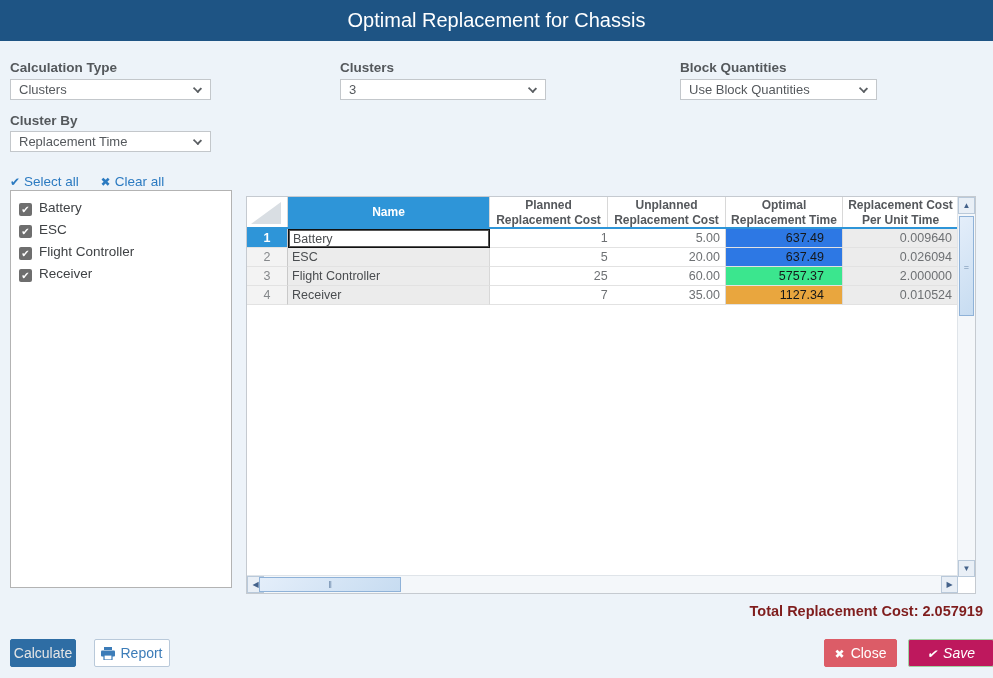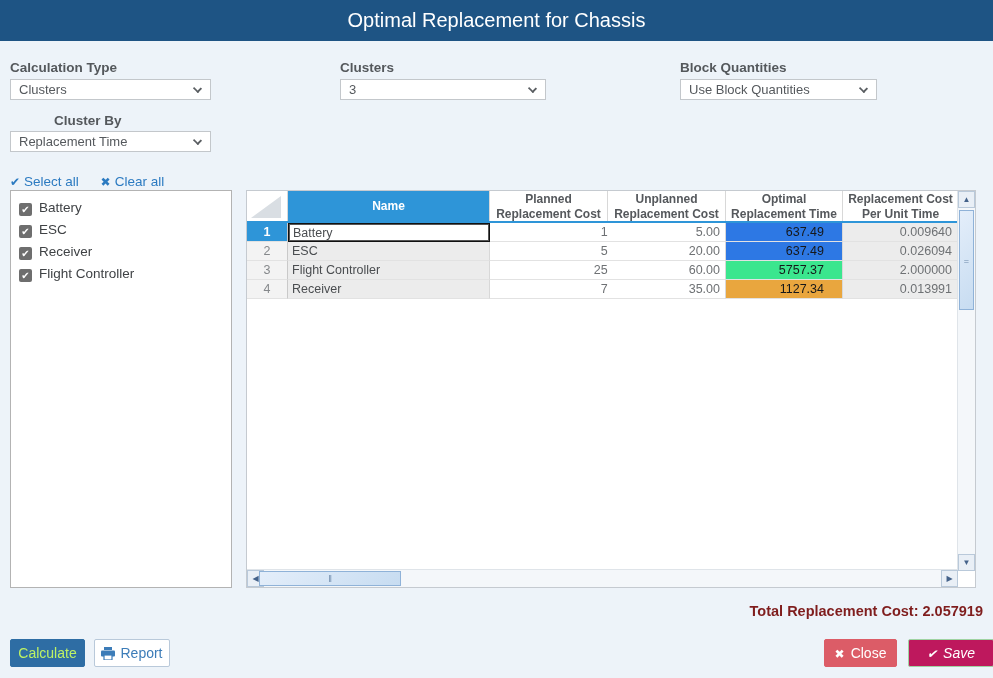--- a/index.html
+++ b/index.html
@@ -18,21 +18,21 @@
   .links { position:absolute; left:10px; top:174px; font-size:13.5px; color:#2b7ac1; }
   .links .lnk { margin-right:18px; cursor:pointer; }
   .links .glyph { font-size:12px; margin-right:4px; }
 
   .listbox { position:absolute; left:10px; top:190px; width:222px; height:398px;
     background:#fff; border:1px solid #b3b3b3; padding-top:6px; }
   .lb-item { height:22px; line-height:22px; padding-left:8px; font-size:13.5px; color:#3f4245; white-space:nowrap; }
   .cbx { display:inline-block; width:13px; height:13px; background:#6e6e6e; border-radius:2px;
     color:#fff; font-size:10px; line-height:13px; text-align:center; vertical-align:-1px; margin-right:7px; }
 
-  .tablebox { position:absolute; left:246px; top:190px; width:730px; height:398px;
+  .tablebox { position:absolute; left:246px; top:196px; width:730px; height:398px;
     background:#fff; border:1px solid #c5cad0; }
   .grid { position:absolute; left:0; top:0; width:711px; height:379px; overflow:hidden; }
   .thead { position:absolute; left:0; top:0; width:711px; height:32px; background:#fff; border-bottom:2px solid #2e95d8; }
   .hcell { position:absolute; top:0; height:30px; border-right:1px solid #d8d8d8;
     font-size:12px; font-weight:bold; color:#55585c; text-align:center; }
   .hcell .l { display:block; line-height:14px; margin-top:1px; }
   .hcell.one-line { line-height:30px; }
   .corner { background:#fff; }
   .corner .tri { position:absolute; right:6px; bottom:3px; width:0; height:0;
     border-bottom:22px solid #d9dee3; border-left:30px solid transparent; }
@@ -57,21 +57,21 @@
   .sthumb { position:absolute; background:linear-gradient(135deg,#e4eefa,#c7dcf1); border:1px solid #8fb2d8;
     color:#6d89aa; font-size:9px; text-align:center; }
   .vthumb { left:1px; top:19px; width:15px; height:100px; line-height:100px; }
   .hthumb { top:1px; left:12px; width:142px; height:15px; line-height:14px; }
 
   .total { position:absolute; right:10px; top:603px; font-size:14.5px; font-weight:bold; color:#7f1d1d; }
 
   .btn { position:absolute; top:639px; height:28px; border-radius:2px; font-size:14px; line-height:26px;
     text-align:center; cursor:pointer; }
   .btn .glyph { font-size:12px; margin-right:6px; }
-  .btn-calc { left:10px; width:75px; background:#2e6da4; color:#bef264; border:1px solid #2e6da4; }
+  .btn-calc { left:10px; width:66px; background:#2e6da4; color:#e5e5e5; border:1px solid #2e6da4; }
   .btn-report { left:94px; width:76px; background:#fff; color:#3c7cb8; border:1px solid #b9c9da; }
   .btn-report svg { vertical-align:-2px; margin-right:5px; }
   .btn-close { left:824px; width:73px; background:#dc5c67; color:#fff; border:1px solid #dc5c67; }
   .btn-save { left:908px; width:86px; background:#be185d; color:#fff; border:1px solid #9fd3a2;font-style:italic; }
 </style>
 </head>
 <body>
 
 <div class="titlebar">Optimal Replacement for Chassis</div>
 
@@ -86,43 +86,43 @@
   <span>3</span>
   <span class="chev"></span>
 </div>
 
 <div class="field-label" style="left:680px; top:60px;">Block Quantities</div>
 <div class="select" style="left:680px; top:79px; width:197px;">
   <span>Use Block Quantities</span>
   <span class="chev"></span>
 </div>
 
-<div class="field-label" style="left:10px; top:113px;margin-left:44px;">Cluster By</div>
+<div class="field-label" style="left:10px; top:113px;">Cluster By</div>
 <div class="select" style="left:10px; top:131px; width:201px;">
   <span>Replacement Time</span>
   <span class="chev"></span>
 </div>
 
 <div class="links">
   <span class="lnk"><span class="glyph">✔</span><span>Select all</span></span>
   <span class="lnk"><span class="glyph">✖</span><span>Clear all</span></span>
 </div>
 
 <div class="listbox">
   <div class="lb-item">
     <span class="cbx">✔</span><span>Battery</span>
   </div>
   <div class="lb-item">
     <span class="cbx">✔</span><span>ESC</span>
   </div>
   <div class="lb-item">
+    <span class="cbx">✔</span><span>Flight Controller</span>
+  </div>
+  <div class="lb-item">
     <span class="cbx">✔</span><span>Receiver</span>
-  </div>
-  <div class="lb-item">
-    <span class="cbx">✔</span><span>Flight Controller</span>
   </div>
 </div>
 
 <div class="tablebox">
   <div class="grid">
     <div class="thead">
       <div class="hcell corner" style="left:0; width:41px;">
           <span class="tri"></span>
         </div>
       <div class="hcell one-line name-h" style="left:41px; width:202px;">Name</div>
@@ -167,21 +167,21 @@
       <div class="tcell c-unpl">60.00</div>
       <div class="tcell c-opt" style="background: rgb(59, 230, 142);">5757.37</div>
       <div class="tcell c-per">2.000000</div>
     </div>
     <div class="trow" style="top:89px;">
       <div class="tcell c-num">4</div>
       <div class="tcell c-name">Receiver</div>
       <div class="tcell c-plan">7.50</div>
       <div class="tcell c-unpl">35.00</div>
       <div class="tcell c-opt" style="background: rgb(233, 166, 62);">1127.34</div>
-      <div class="tcell c-per">0.013991</div>
+      <div class="tcell c-per">0.010524</div>
     </div>
   </div>
 
   <div class="vscroll">
     <div class="sbtn" style="left:0; top:0;">▲</div>
     <div class="sthumb vthumb">=</div>
     <div class="sbtn" style="left:0; bottom:0;">▼</div>
   </div>
 
   <div class="hscroll">

